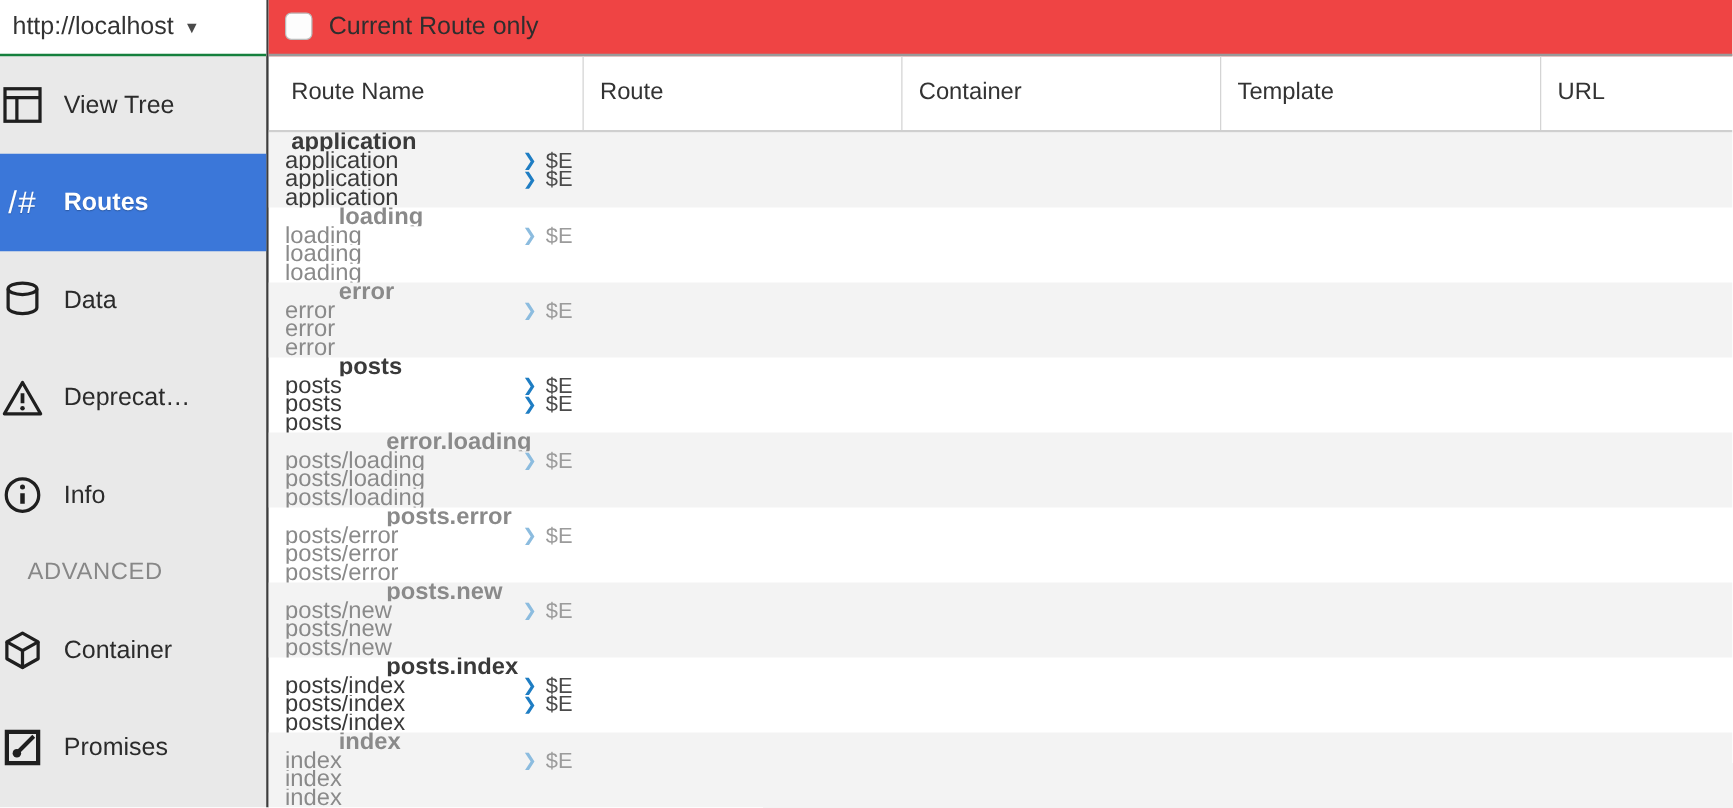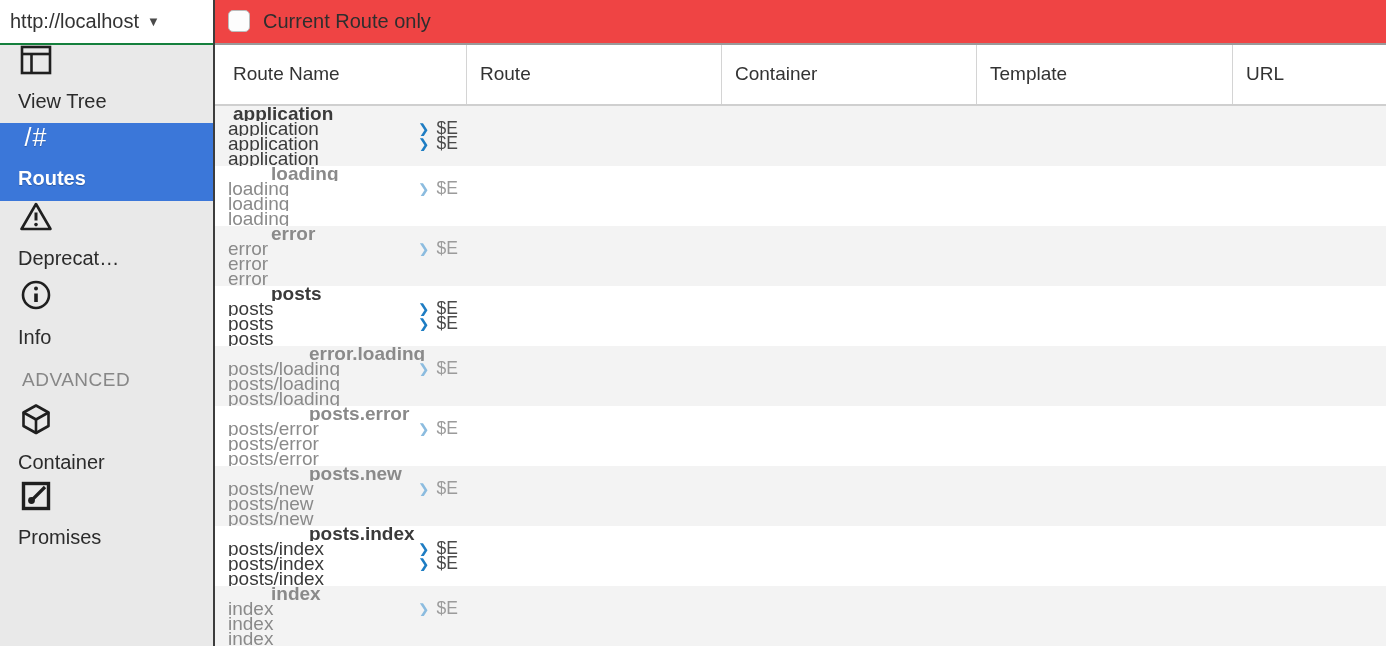--- a/index.html
+++ b/index.html
@@ -22,23 +22,23 @@
   .address-bar {
     height: 45px; background: #fff;
     border-bottom: 2px solid #15803d;
     display: flex; align-items: center;
     padding: 0 8px 0 10px;
     font-size: 20px; color: #333;
     cursor: pointer; white-space: nowrap;
   }
   .address-bar .caret { font-size: 13px; color: #4a4a4a; margin-left: 8px; }
   .side-item {
-    height: 78px; display: flex; align-items: flex-start;
-    padding-left: 18px; gap: 15px;
-    font-size: 20px; color: #2b2b2b; cursor: pointer; flex-direction: column;
+    height: 78px; display: flex; align-items: center;
+    gap: 15px;
+    font-size: 20px; color: #2b2b2b; cursor: pointer;
   }
   .side-item .ico {
     width: 36px; min-width: 36px; display: flex;
     align-items: center; justify-content: center;
   }
   .side-item svg { display: block; }
   .side-item.selected {
     background: var(--accent, #3b77d9);
     color: #fff; font-weight: 700;
     text-shadow: 0 1px 1px rgba(0,0,0,.25);
@@ -122,20 +122,29 @@
               <line x1="11.5" y1="9" x2="11.5" y2="28" fill="none" stroke="#1f1f1f" stroke-width="2.6"></line>
             </svg>
           </span>
           <span class="side-label">View Tree</span>
         </div>
         <div class="side-item selected">
           <span class="ico">
             <span class="routes-glyph">/#</span>
           </span>
           <span class="side-label">Routes</span>
+        </div>
+        <div class="side-item">
+          <span class="ico">
+            <svg width="32" height="32" viewBox="0 0 32 32">
+              <ellipse cx="16" cy="7" rx="11.5" ry="4.6" fill="none" stroke="#1f1f1f" stroke-width="2.6"></ellipse>
+              <path d="M4.5 7 v15 c0 2.7 5.1 4.8 11.5 4.8 s11.5 -2.1 11.5 -4.8 v-15" fill="none" stroke="#1f1f1f" stroke-width="2.6"></path>
+            </svg>
+          </span>
+          <span class="side-label">Data</span>
         </div>
         <div class="side-item">
           <span class="ico">
             <svg width="34" height="31" viewBox="0 0 34 31">
               <path d="M17 3 L31.5 28 L2.5 28 Z" fill="none" stroke="#1f1f1f" stroke-width="2.6" stroke-linejoin="round"></path>
               <line x1="17" y1="11.5" x2="17" y2="19.5" stroke="#1f1f1f" stroke-width="3"></line>
               <circle cx="17" cy="23.6" r="1.8" fill="#1f1f1f"></circle>
             </svg>
           </span>
           <span class="side-label">Deprecat…</span>

